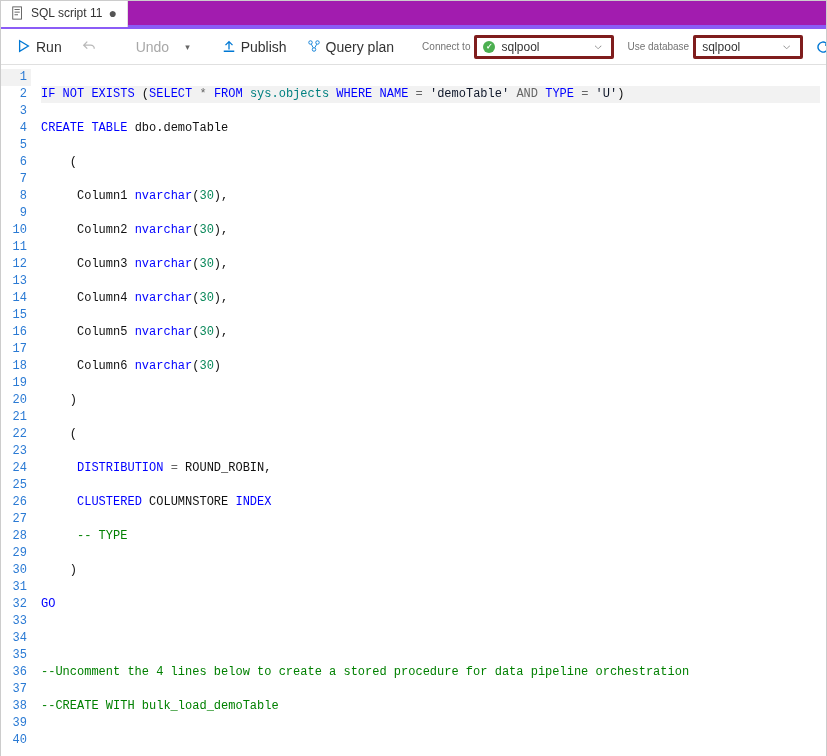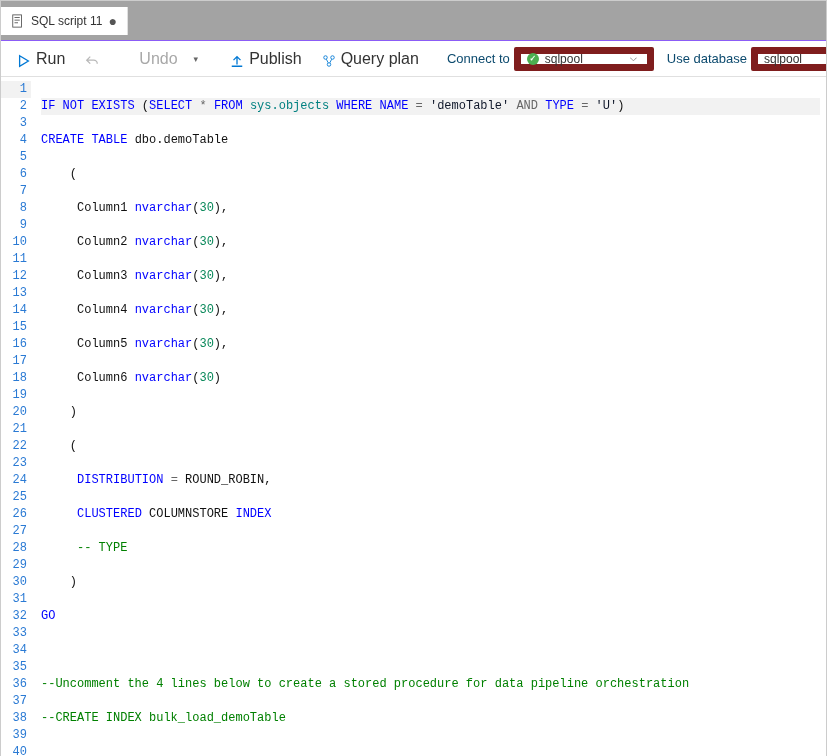--- a/index.html
+++ b/index.html
@@ -6,23 +6,23 @@
     body {
       font-family: "Segoe UI", Tahoma, Geneva, sans-serif;
       font-size: 12px;
       background: #fff;
       width: 827px;
       border: 1px solid #ccc;
     }
     .tab-bar {
       display: flex;
       align-items: center;
-      background: #a3a3a3;
-      border-bottom: 1px solid #8b5cf6;
-      height: 40px;
+      background: #a21caf;
+      border-bottom: 4px solid #8b5cf6;
+      height: 28px;
     }
     .tab {
       display: flex;
       align-items: center;
       gap: 6px;
       padding: 0 10px;
       height: 28px;
       background: #fff;
       border-right: 1px solid #e0e0e0;
       font-size: 12px;
@@ -34,39 +34,39 @@
       display: flex;
       align-items: center;
       padding: 4px 8px;
       border-bottom: 1px solid #e0e0e0;
       gap: 4px;
       height: 36px;
       background: #fff;
     }
     .tbtn {
       display: inline-flex;
-      align-items: flex-end;
+      align-items: flex-start;
       gap: 5px;
       padding: 4px 8px;
       color: #333;
-      font-size: 16px;
+      font-size: 14px;
       border: none;
       background: transparent;
       cursor: pointer;
       white-space: nowrap;
     }
     .tbtn.disabled { color: #a8a8a8; cursor: default; gap: 40px; }
     .tbtn .icon { width: 14px; height: 14px; display: inline-flex; }
     .sep { width: 1px; height: 22px; background: #e0e0e0; margin: 0 6px; }
     .caret { font-size: 9px; color: #666; padding: 2px 4px; }
-    .label { color: #0c4a6e; font-size: 13px; white-space: nowrap; }
+    .label { color: #737373; font-size: 10px; white-space: nowrap; }
     .dd {
       display: inline-flex;
       align-items: center;
-      border: 7px solid #7f1d1d;
+      border: 3px solid #7f1d1d;
       border-radius: 2px;
       padding: 2px 6px;
       min-width: 140px;
       height: 24px;
       gap: 14px;
       font-size: 12px;
       color: #333;
       background: #fff;
       justify-content: space-between;
     }
@@ -266,21 +266,21 @@
 <div class="line">     <span>Column6</span> <span class="kw">nvarchar</span><span class="gr">(</span><span class="num">30</span><span class="gr">)</span></div>
 <div class="line">    <span class="gr">)</span></div>
 <div class="line">    <span class="gr">(</span></div>
 <div class="line">     <span class="kw">DISTRIBUTION</span> <span class="op">=</span> <span>ROUND_ROBIN</span><span class="gr">,</span></div>
 <div class="line">     <span class="kw">CLUSTERED</span> <span>COLUMNSTORE</span> <span class="kw">INDEX</span></div>
 <div class="line">     <span class="cmt">-- TYPE</span></div>
 <div class="line">    <span class="gr">)</span></div>
 <div class="line"><span class="kw">GO</span></div>
 <div class="line"> </div>
 <div class="line"><span class="cmt">--Uncomment the 4 lines below to create a stored procedure for data pipeline orchestration</span></div>
-<div class="line"><span class="cmt">--CREATE INDEX bulk_load_demoTable</span></div>
+<div class="line"><span class="cmt">--CREATE WITH bulk_load_demoTable</span></div>
 
 
 
 
 
 
 
 
 
 

